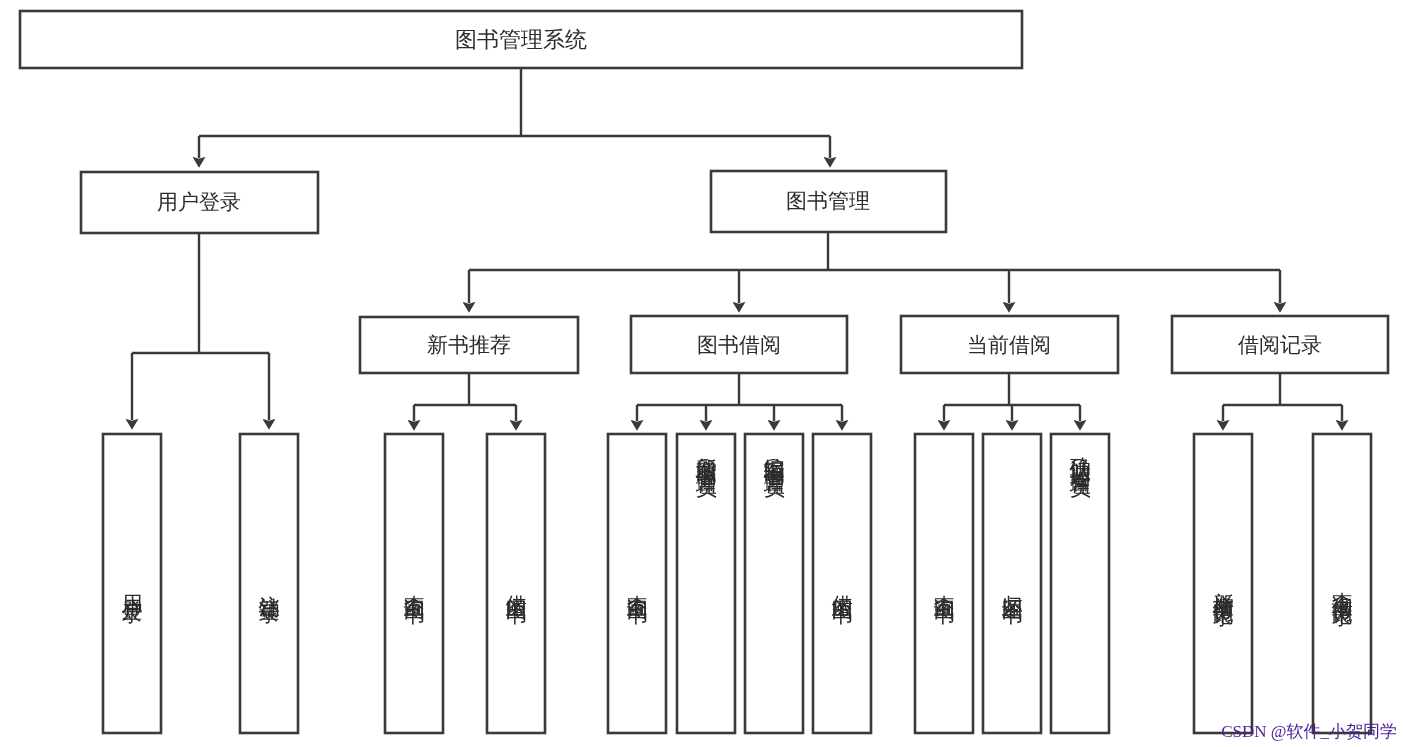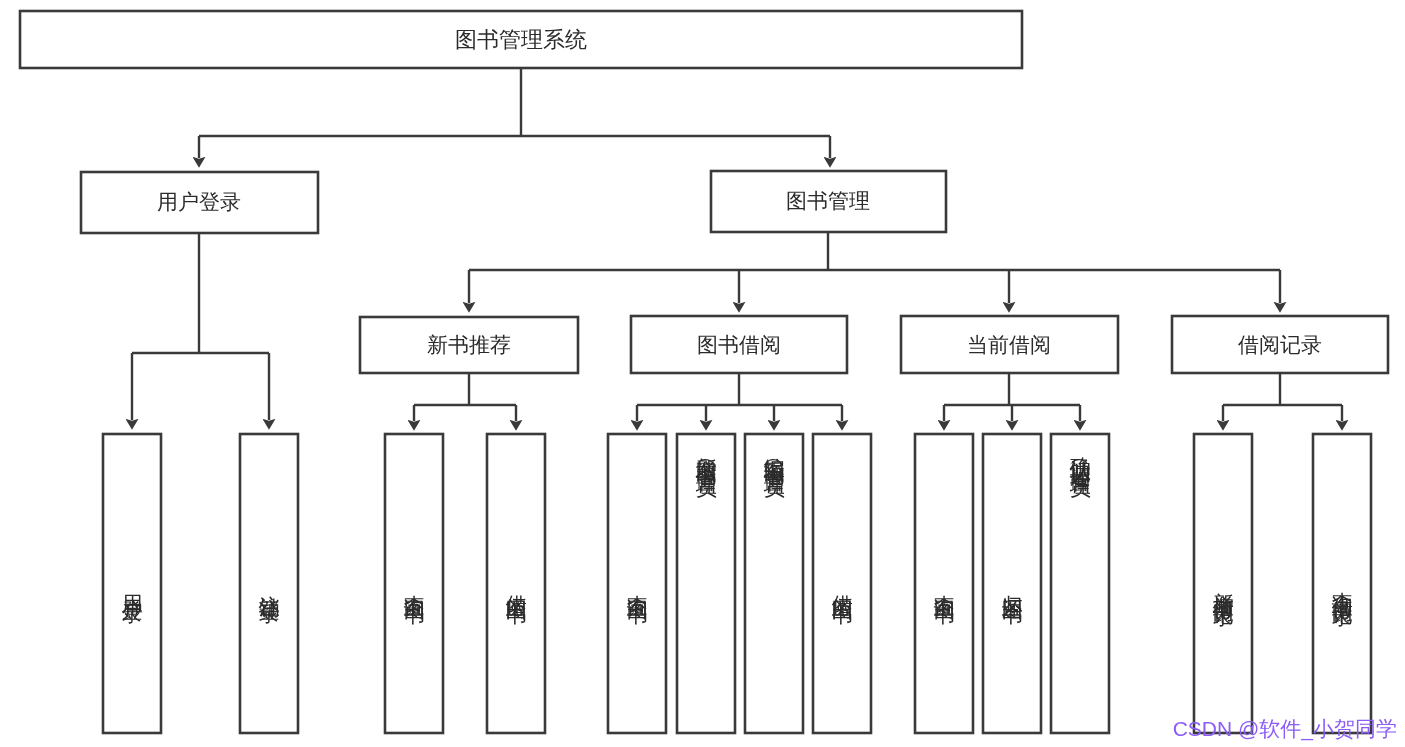--- a/index.html
+++ b/index.html
@@ -12,22 +12,22 @@
   .ahead{fill:#3a3a3a;}
   .lbl{font-family:"Liberation Sans","DejaVu Sans",sans-serif;
        font-size:21px;fill:#2b2b2b;text-anchor:middle;dominant-baseline:middle;}
   .lbl-top{font-size:22px;}
   .vbox{position:absolute;display:flex;align-items:center;justify-content:center;
         pointer-events:none;}
   .vtext{writing-mode:vertical-rl;text-orientation:upright;
          font-family:"Liberation Sans","DejaVu Sans",sans-serif;
          font-size:21px;color:#2b2b2b;line-height:1.26;letter-spacing:3px;
          white-space:nowrap;}
-  .wm{position:absolute;right:8px;bottom:4px;font-size:21px;color:#8b5cf6;
-      font-family:Liberation Sans, sans-serif;white-space:nowrap;}
+  .wm{position:absolute;right:8px;bottom:4px;font-size:17px;color:#4c1d95;
+      font-family:Liberation Serif, serif;white-space:nowrap;}
 </style>
 </head>
 <body>
 
 <div id="stage">
 
   <svg width="1405" height="747">
     <defs>
       <marker id="arw" markerWidth="11" markerHeight="13" refX="1.2" refY="6.5" orient="auto" markerUnits="userSpaceOnUse">
         <polygon class="ahead" points="0,0 11,6.5 0,13 2,6.5"></polygon>

